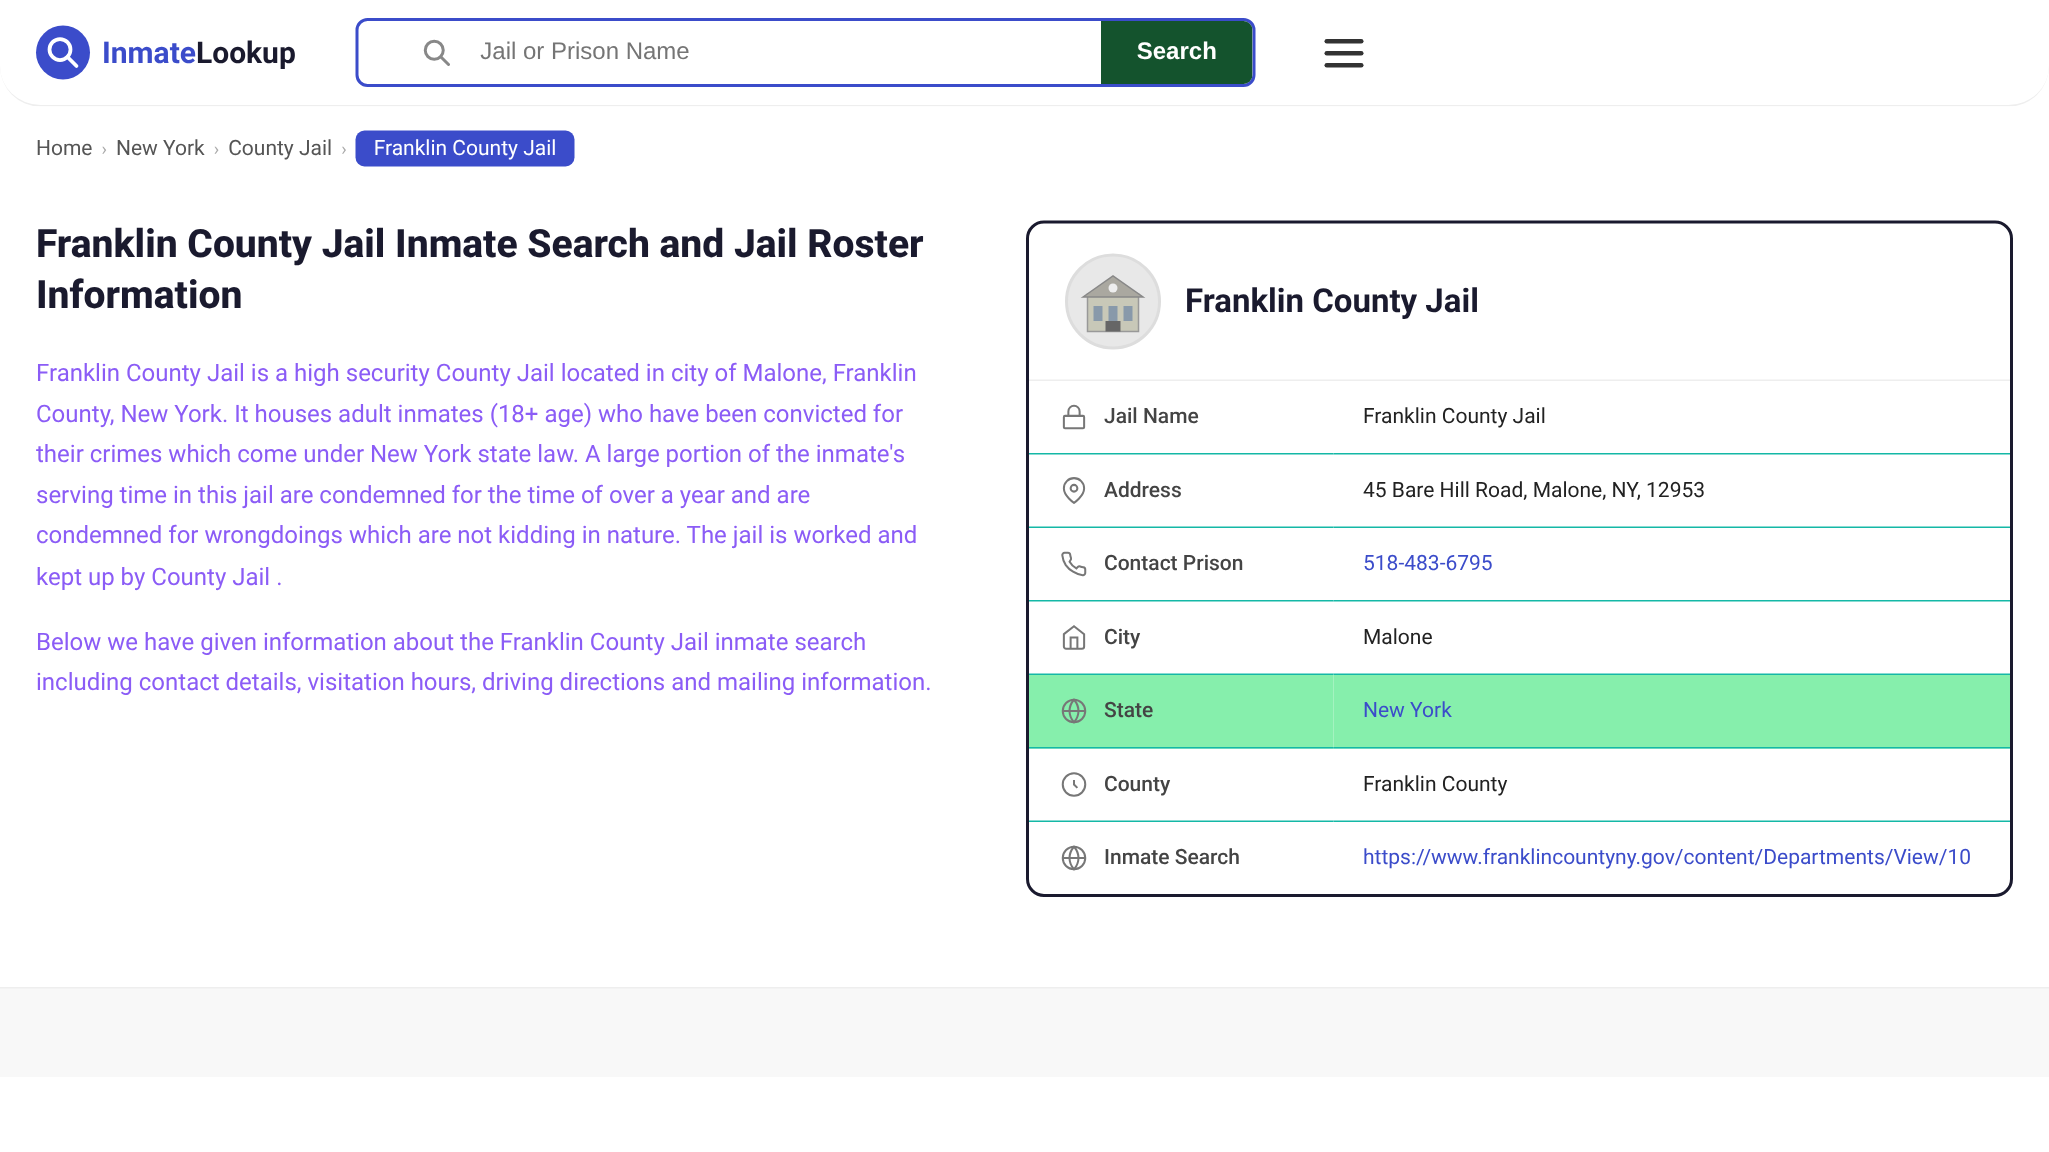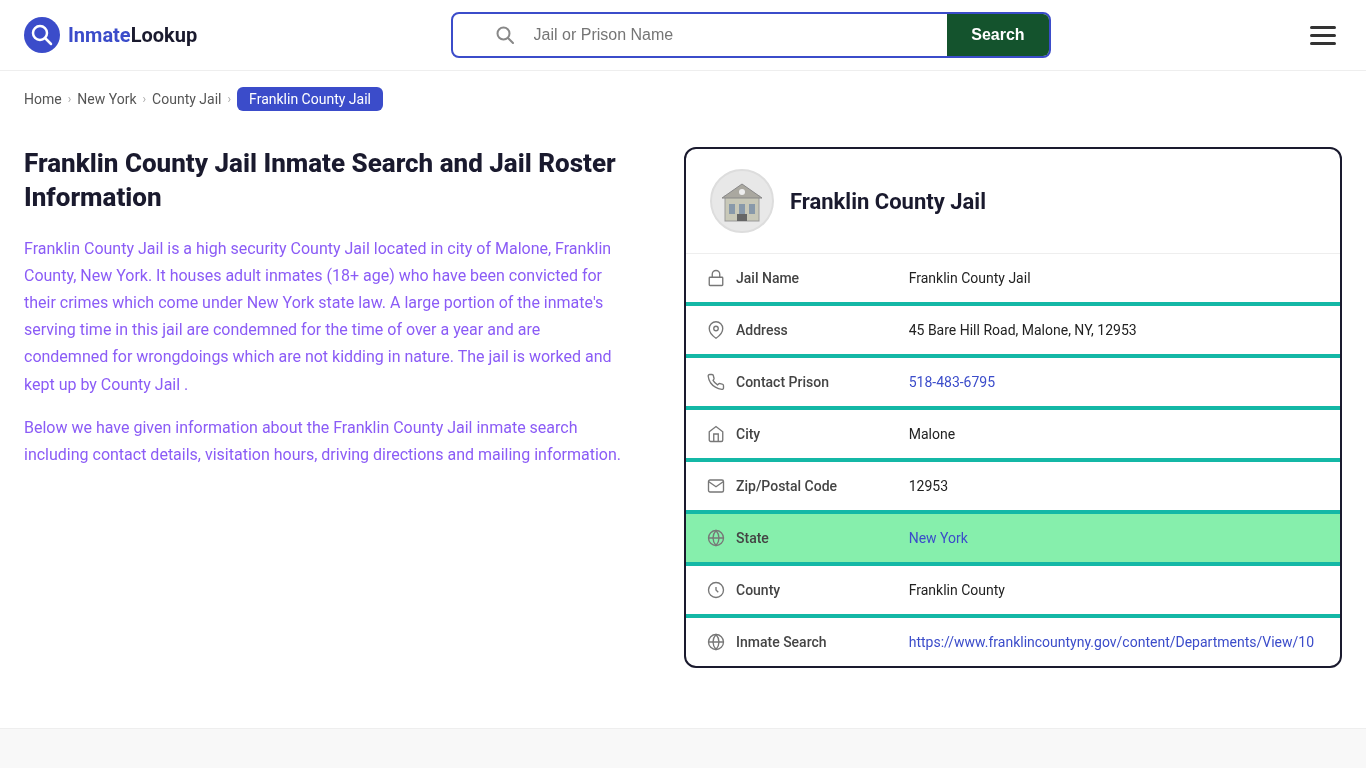--- a/index.html
+++ b/index.html
@@ -2,24 +2,24 @@
 <html><head>
   <meta charset="utf-8">
   <style>
     * { box-sizing: border-box; margin: 0; padding: 0; }
     body { font-family: -apple-system, BlinkMacSystemFont, 'Segoe UI', Roboto, sans-serif; background: #fff; color: #222; min-height: 768px; }
 
     
     .header {
       display: flex;
       align-items: center;
-      justify-content: space-between;
       padding: 12px 24px;
       border-bottom: 1px solid #eee;
       background: #fff;
+      border-radius: 27px;
     }
     .logo-area {
       display: flex;
       align-items: center;
       gap: 8px;
       text-decoration: none;
     }
     .logo-icon {
       width: 36px;
       height: 36px;
@@ -178,21 +178,21 @@
       font-weight: 700;
       color: #1a1a2e;
     }
 
     
     .info-table {
       width: 100%;
       border-collapse: collapse;
     }
     .info-table tr {
-      border-bottom: 4px solid #14b8a6;
+      border-bottom: 1px solid #14b8a6;
     }
     .info-table tr:last-child {
       border-bottom: none;
     }
     .info-table tr.highlighted {
       background: #86efac;
     }
     .info-table td {
       padding: 14px 20px;
       font-size: 14px;
@@ -350,32 +350,20 @@
                 <span class="row-icon">
                   <svg width="18" height="18" viewBox="0 0 24 24" fill="none" stroke="#777" stroke-width="1.8">
                     <path d="M3 9l9-7 9 7v11a2 2 0 0 1-2 2H5a2 2 0 0 1-2-2z"></path>
                     <polyline points="9 22 9 12 15 12 15 22"></polyline>
                   </svg>
                 </span> 
                 <span>City</span>
               </td>
               <td class="value-cell">Malone</td>
             </tr>
-            <tr>
-              <td class="label-cell">
-                <span class="row-icon">
-                  <svg width="18" height="18" viewBox="0 0 24 24" fill="none" stroke="#777" stroke-width="1.8">
-                    <path d="M4 4h16c1.1 0 2 .9 2 2v12c0 1.1-.9 2-2 2H4c-1.1 0-2-.9-2-2V6c0-1.1.9-2 2-2z"></path>
-                    <polyline points="22,6 12,13 2,6"></polyline>
-                  </svg>
-                </span> 
-                <span>Zip/Postal Code</span>
-              </td>
-              <td class="value-cell">12953</td>
-            </tr>
             <tr class="highlighted">
               <td class="label-cell">
                 <span class="row-icon">
                   <svg width="18" height="18" viewBox="0 0 24 24" fill="none" stroke="#777" stroke-width="1.8">
                     <circle cx="12" cy="12" r="10"></circle>
                     <line x1="2" y1="12" x2="22" y2="12"></line>
                     <path d="M12 2a15.3 15.3 0 0 1 4 10 15.3 15.3 0 0 1-4 10 15.3 15.3 0 0 1-4-10 15.3 15.3 0 0 1 4-10z"></path>
                   </svg>
                 </span> 
                 <span>State</span>

